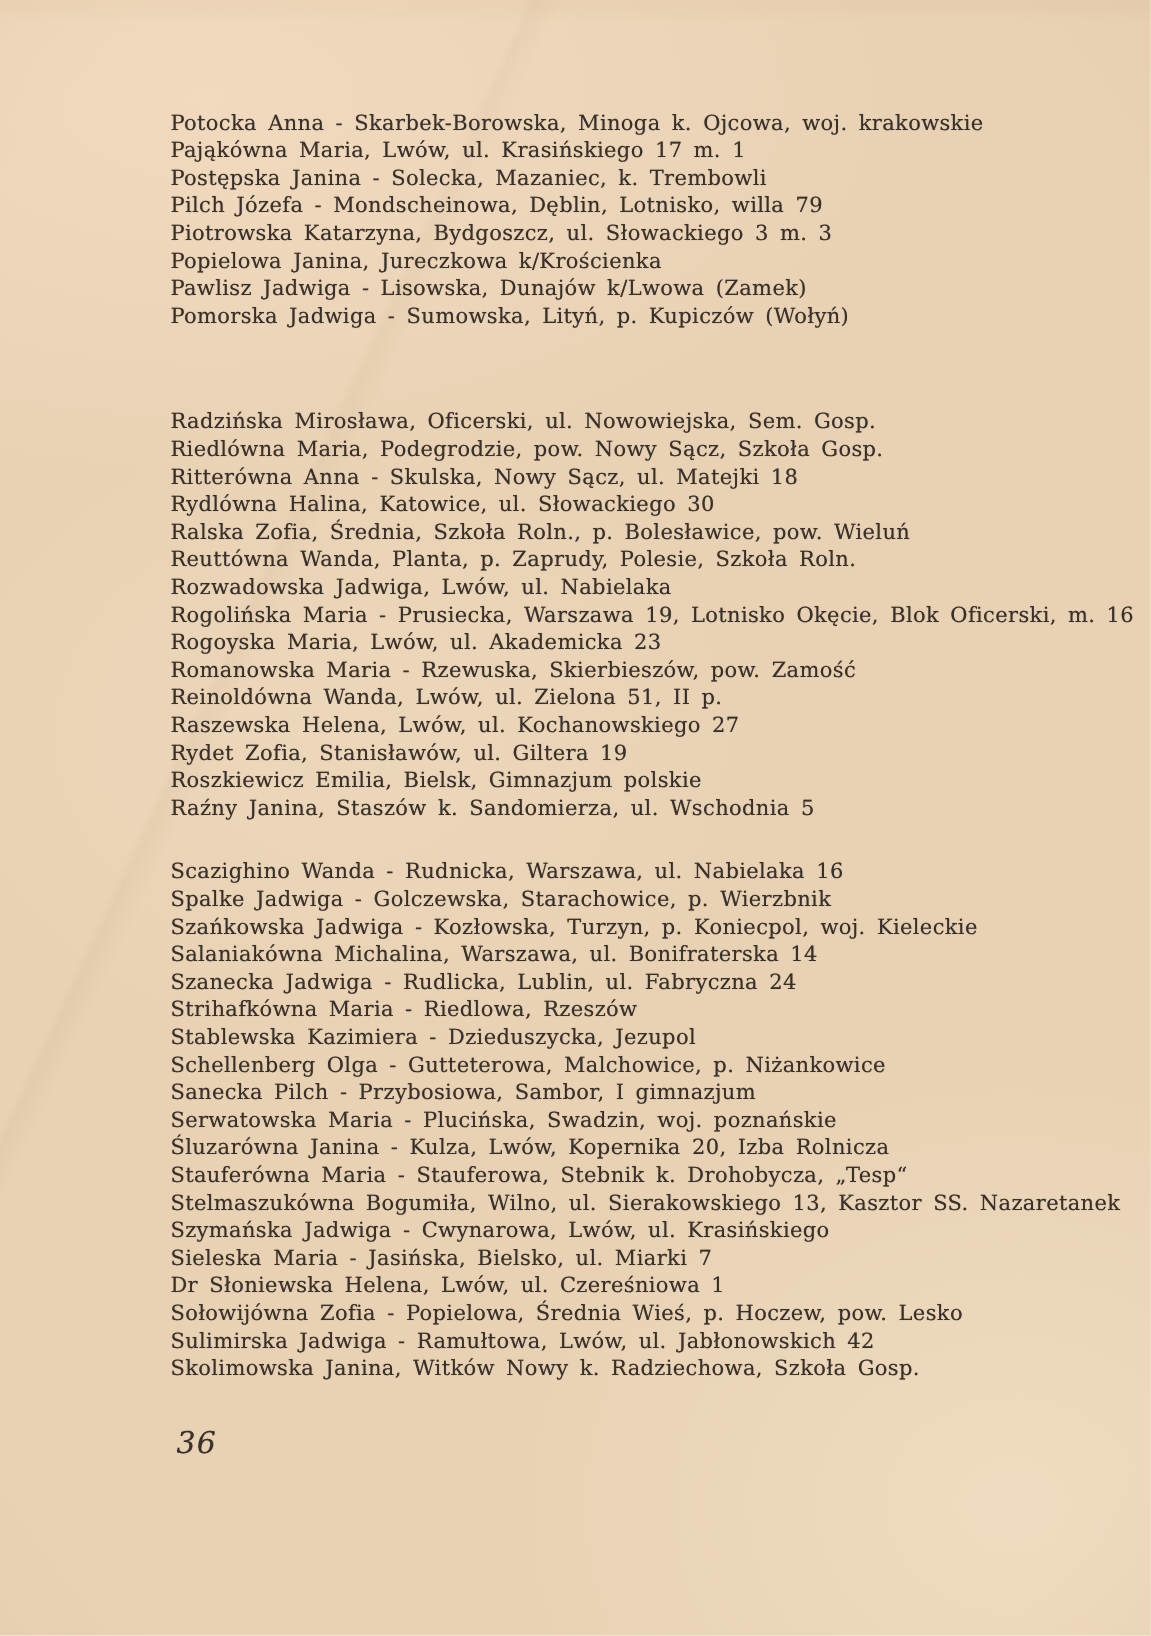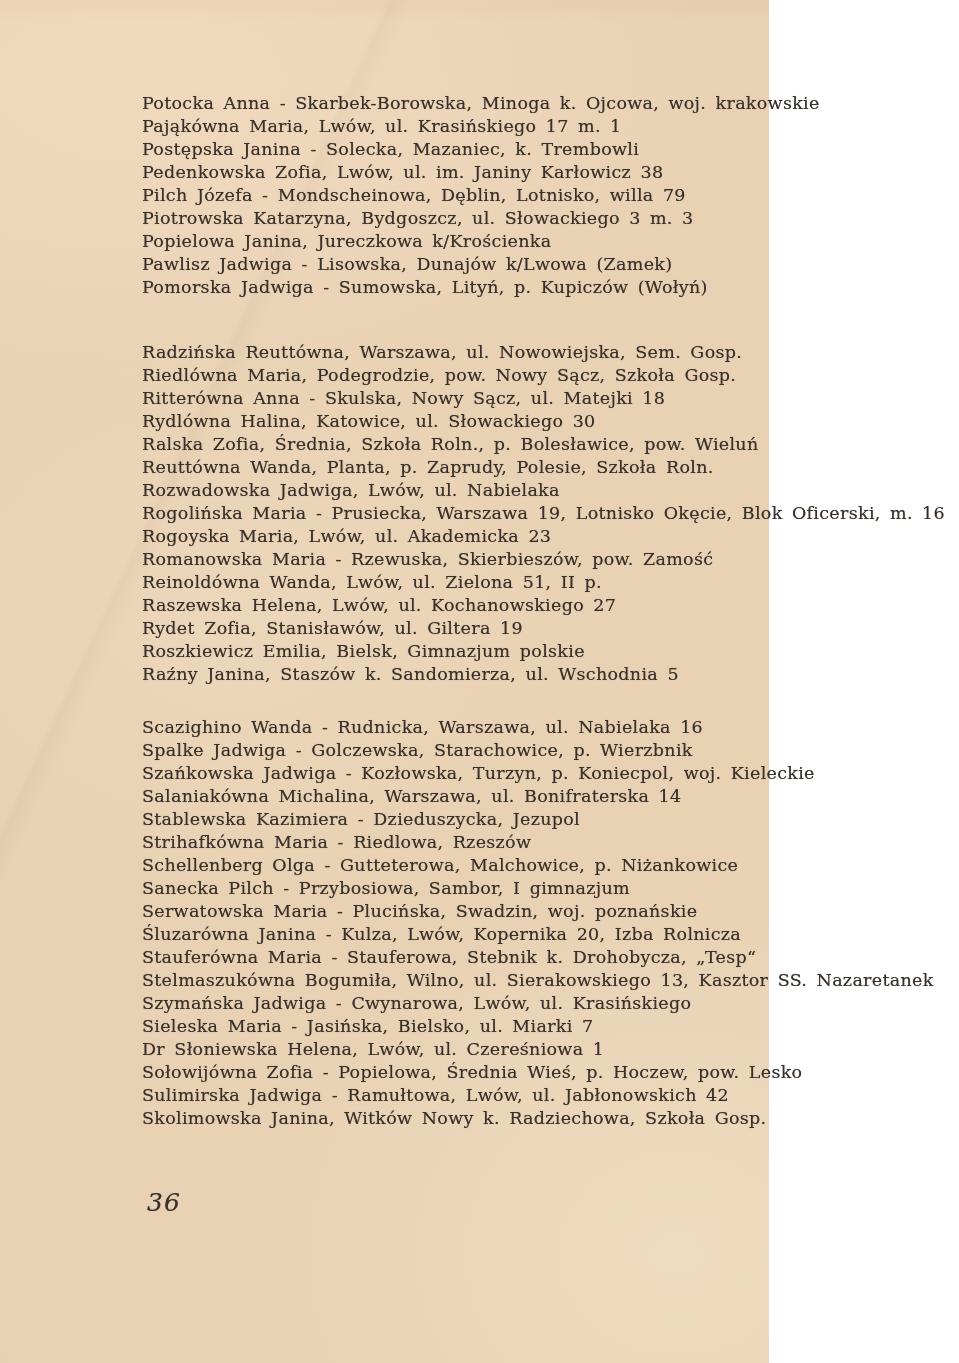--- a/index.html
+++ b/index.html
@@ -7,21 +7,21 @@
     padding: 0;
     width: 959px;
     height: 1363px;
     overflow: hidden;
   }
   body {
     font-family: "DejaVu Serif", "Liberation Serif", serif;
   }
   .paper {
     position: relative;
-    width: 769px;
+    width: 959px;
     height: 1363px;
     background:
       radial-gradient(ellipse 900px 500px at 18% 6%, rgba(255, 231, 208, 0.35), transparent 65%),
       radial-gradient(ellipse 700px 600px at 88% 92%, rgba(255, 240, 219, 0.30), transparent 60%),
       radial-gradient(ellipse 500px 400px at 30% 45%, rgba(255, 236, 212, 0.18), transparent 70%),
       radial-gradient(ellipse 1100px 1500px at 50% 50%, rgba(0,0,0,0) 55%, rgba(128, 90, 52, 0.13) 100%),
       linear-gradient(115deg, transparent 0 27.5%, rgba(120, 85, 50, 0.05) 28%, transparent 29.5%),
       linear-gradient(180deg, rgba(210,170,135,0.12) 0 6px, transparent 20px),
       #e9d2b4;
   }
@@ -54,51 +54,51 @@
   #block-s { top: 716px; }
 </style>
 </head>
 <body>
 
 <div class="paper">
   <div id="block-p" class="block">
       <div class="line">Potocka Anna - Skarbek-Borowska, Minoga k. Ojcowa, woj. krakowskie</div>
       <div class="line">Pająkówna Maria, Lwów, ul. Krasińskiego 17 m. 1</div>
       <div class="line">Postępska Janina - Solecka, Mazaniec, k. Trembowli</div>
-      <div class="line">Pedenkowska Zofia, Lwów, ul. im. Janiny Karłowicz 38</div>
       <div class="line">Pilch Józefa - Mondscheinowa, Dęblin, Lotnisko, willa 79</div>
       <div class="line">Piotrowska Katarzyna, Bydgoszcz, ul. Słowackiego 3 m. 3</div>
       <div class="line">Popielowa Janina, Jureczkowa k/Krościenka</div>
       <div class="line">Pawlisz Jadwiga - Lisowska, Dunajów k/Lwowa (Zamek)</div>
       <div class="line">Pomorska Jadwiga - Sumowska, Lityń, p. Kupiczów (Wołyń)</div>
     </div>
   <div id="block-r" class="block">
-      <div class="line">Radzińska Reuttówna, Warszawa, ul. Nowowiejska, Sem. Gosp.</div>
+      <div class="line">Radzińska Mirosława, Oficerski, ul. Nowowiejska, Sem. Gosp.</div>
       <div class="line">Riedlówna Maria, Podegrodzie, pow. Nowy Sącz, Szkoła Gosp.</div>
       <div class="line">Ritterówna Anna - Skulska, Nowy Sącz, ul. Matejki 18</div>
       <div class="line">Rydlówna Halina, Katowice, ul. Słowackiego 30</div>
       <div class="line">Ralska Zofia, Średnia, Szkoła Roln., p. Bolesławice, pow. Wieluń</div>
       <div class="line">Reuttówna Wanda, Planta, p. Zaprudy, Polesie, Szkoła Roln.</div>
       <div class="line">Rozwadowska Jadwiga, Lwów, ul. Nabielaka</div>
       <div class="line">Rogolińska Maria - Prusiecka, Warszawa 19, Lotnisko Okęcie, Blok Oficerski, m. 16</div>
       <div class="line">Rogoyska Maria, Lwów, ul. Akademicka 23</div>
       <div class="line">Romanowska Maria - Rzewuska, Skierbieszów, pow. Zamość</div>
       <div class="line">Reinoldówna Wanda, Lwów, ul. Zielona 51, II p.</div>
       <div class="line">Raszewska Helena, Lwów, ul. Kochanowskiego 27</div>
       <div class="line">Rydet Zofia, Stanisławów, ul. Giltera 19</div>
       <div class="line">Roszkiewicz Emilia, Bielsk, Gimnazjum polskie</div>
       <div class="line">Raźny Janina, Staszów k. Sandomierza, ul. Wschodnia 5</div>
     </div>
   <div id="block-s" class="block">
       <div class="line">Scazighino Wanda - Rudnicka, Warszawa, ul. Nabielaka 16</div>
       <div class="line">Spalke Jadwiga - Golczewska, Starachowice, p. Wierzbnik</div>
       <div class="line">Szańkowska Jadwiga - Kozłowska, Turzyn, p. Koniecpol, woj. Kieleckie</div>
       <div class="line">Salaniakówna Michalina, Warszawa, ul. Bonifraterska 14</div>
+      <div class="line">Szanecka Jadwiga - Rudlicka, Lublin, ul. Fabryczna 24</div>
+      <div class="line">Strihafkówna Maria - Riedlowa, Rzeszów</div>
       <div class="line">Stablewska Kazimiera - Dzieduszycka, Jezupol</div>
-      <div class="line">Strihafkówna Maria - Riedlowa, Rzeszów</div>
       <div class="line">Schellenberg Olga - Gutteterowa, Malchowice, p. Niżankowice</div>
       <div class="line">Sanecka Pilch - Przybosiowa, Sambor, I gimnazjum</div>
       <div class="line">Serwatowska Maria - Plucińska, Swadzin, woj. poznańskie</div>
       <div class="line">Śluzarówna Janina - Kulza, Lwów, Kopernika 20, Izba Rolnicza</div>
       <div class="line">Stauferówna Maria - Stauferowa, Stebnik k. Drohobycza, „Tesp“</div>
       <div class="line">Stelmaszukówna Bogumiła, Wilno, ul. Sierakowskiego 13, Kasztor SS. Nazaretanek</div>
       <div class="line">Szymańska Jadwiga - Cwynarowa, Lwów, ul. Krasińskiego</div>
       <div class="line">Sieleska Maria - Jasińska, Bielsko, ul. Miarki 7</div>
       <div class="line">Dr Słoniewska Helena, Lwów, ul. Czereśniowa 1</div>
       <div class="line">Sołowijówna Zofia - Popielowa, Średnia Wieś, p. Hoczew, pow. Lesko</div>

